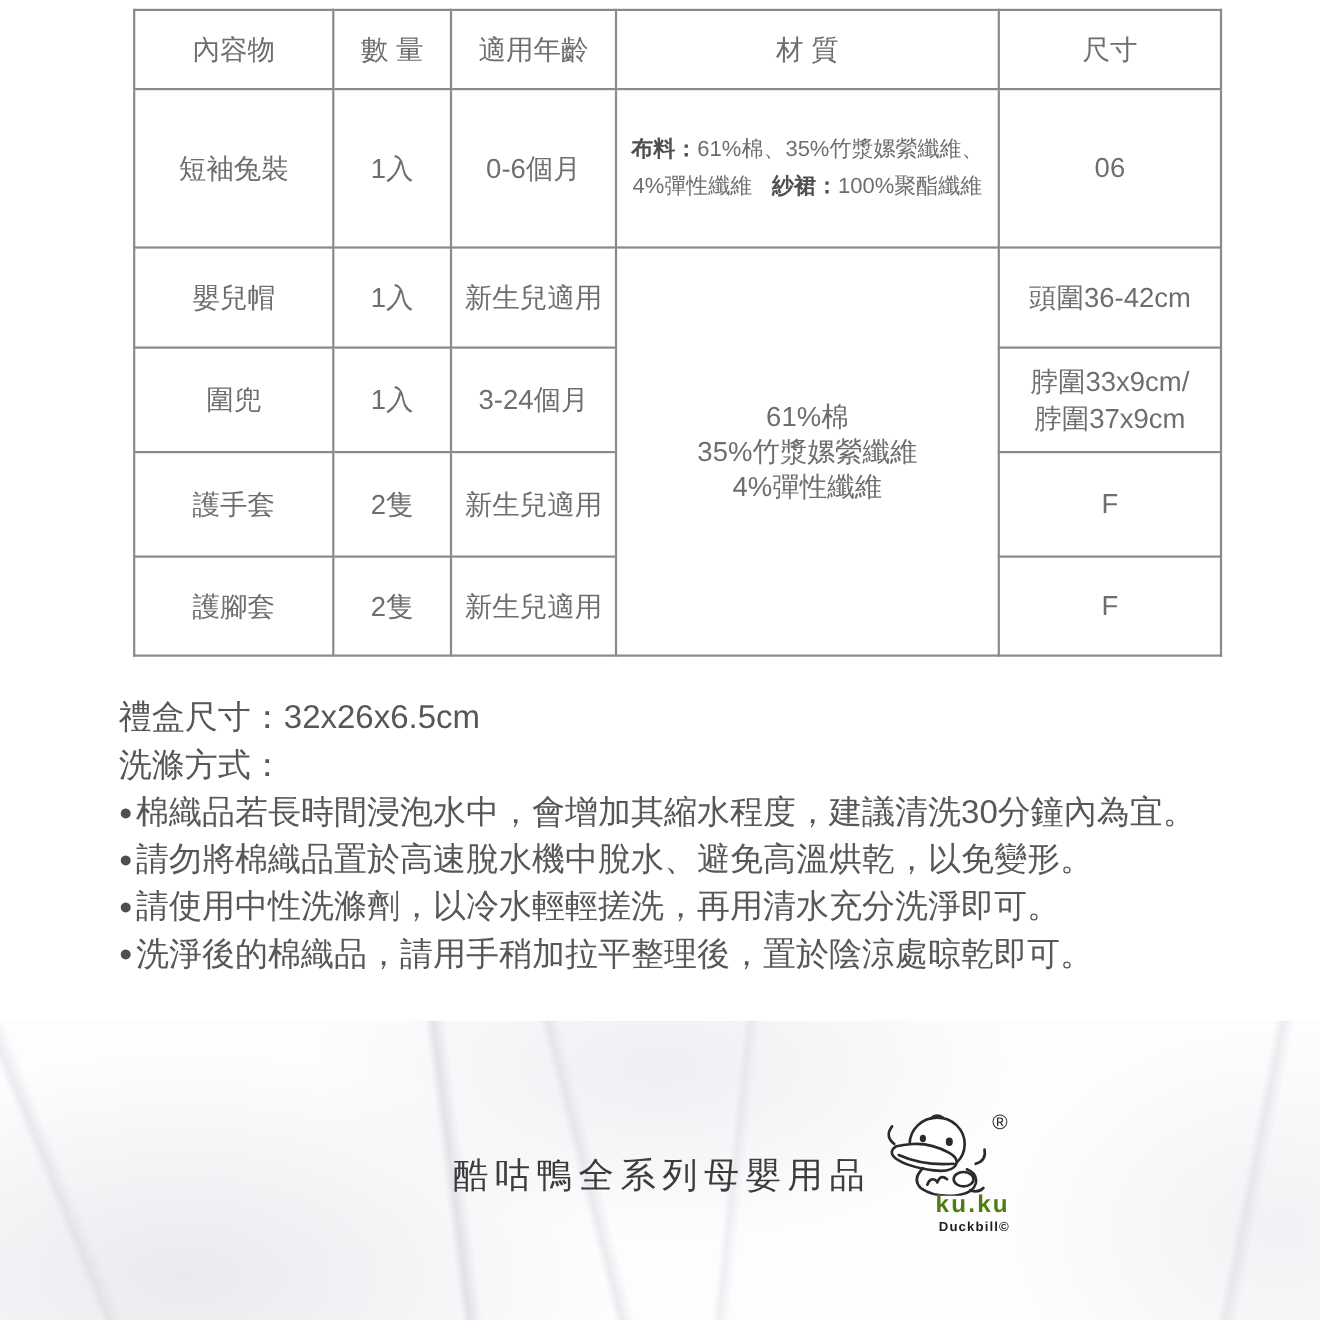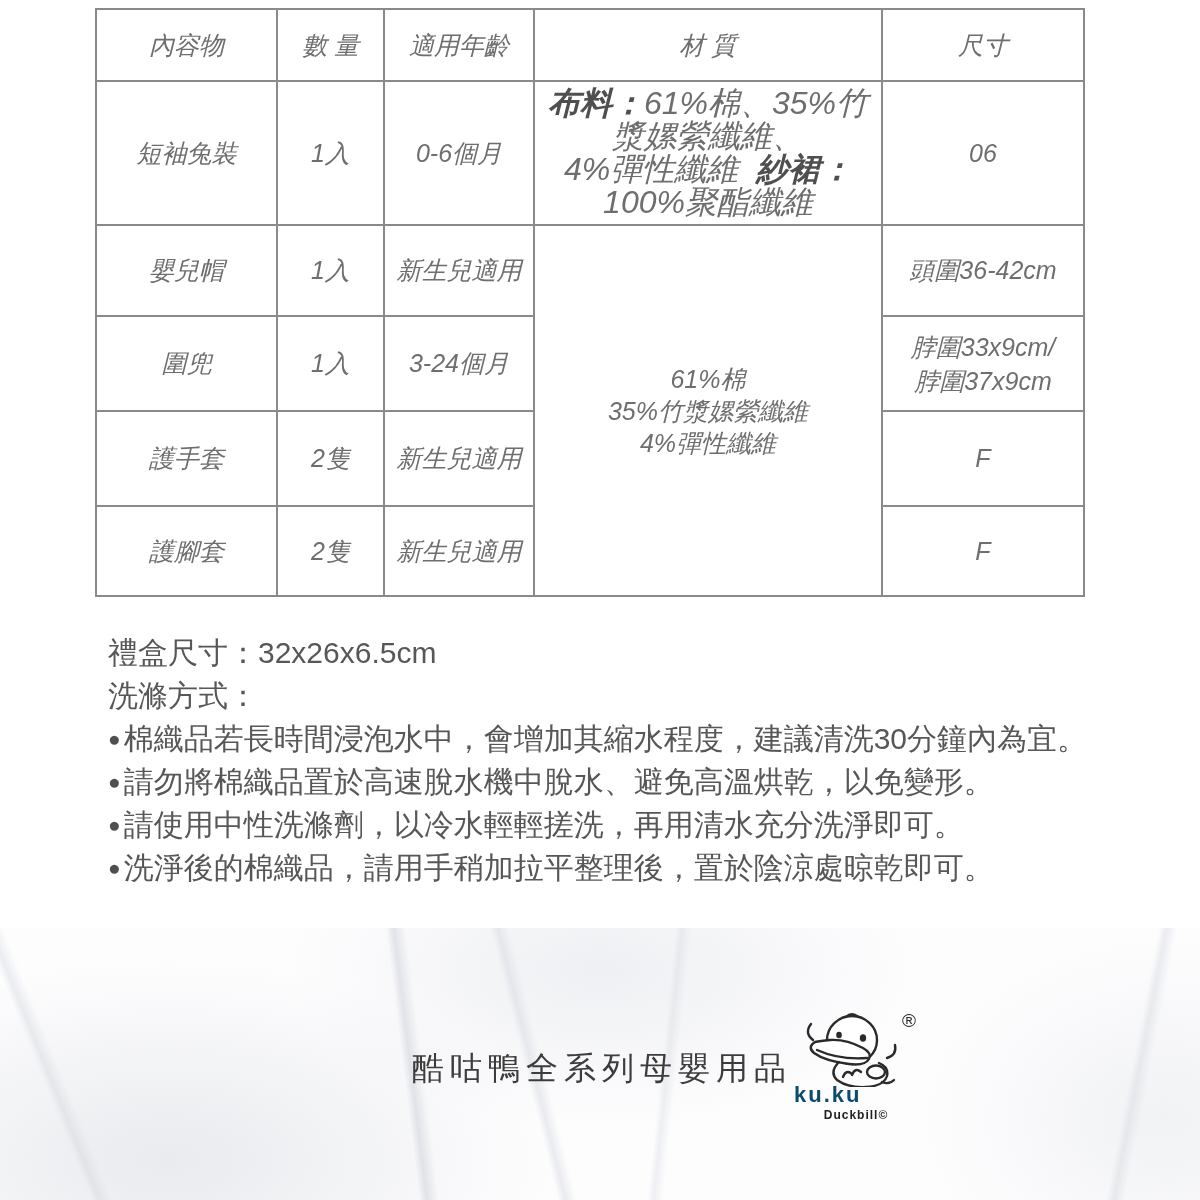--- a/index.html
+++ b/index.html
@@ -13,28 +13,27 @@
     width: 1200px;
     height: 1200px;
     background: #ffffff;
     overflow: hidden;
     margin: 0 auto;
   }
 
   
   .spec-table {
     position: absolute;
-    left: 95px;
+    left: 121px;
     top: 8px;
     width: 988px;
     border-collapse: collapse;
     table-layout: fixed;
     font-size: 25px;
     color: #6e6e6e;
-    font-style: italic;
   }
   .spec-table th, .spec-table td {
     border: 2px solid #8a8a8a;
     text-align: center;
     vertical-align: middle;
     font-weight: normal;
     overflow: hidden;
   }
   .col-item { width: 181px; }
   .col-qty  { width: 107px; }
@@ -43,21 +42,21 @@
   .col-size { width: 202px; }
   .r-head  { height: 72px; }
   .r-row1  { height: 144px; }
   .r-row2  { height: 91px; margin-left: 32px; }
   .r-row3  { height: 95px; }
   .r-row4  { height: 95px; }
   .r-row5  { height: 90px; }
   .mat-cell-row1 {
     text-align: left;
     padding: 0 10px;
-    font-size: 32px;
+    font-size: 20px;
     line-height: 33px;
   }
   .mat-label {
     font-weight: bold;
     color: #4f4f4f;
   }
   .mat-gap { margin-left: 18px; }
   .mat-merged-line { line-height: 32px; }
   .size-two-line {
     display: inline-block;
@@ -120,29 +119,29 @@
   }
   .logo .reg-mark {
     position: absolute;
     right: 2px;
     top: -1px;
     font-size: 19px;
     color: #2a2a2a;
   }
   .logo svg { display: block; margin-left: 6px; }
   .logo-name {
-    text-align: left;
+    text-align: right;
     font-weight: bold;
     font-size: 22px;
     letter-spacing: 2px;
-    color: #0c4a6e;
+    color: #4d7c0f;
     margin-top: -5px;
   }
   .logo-sub {
-    text-align: center;
+    text-align: right;
     font-weight: bold;
     font-size: 12px;
     letter-spacing: 1px;
     color: #1f1f1f;
     margin-top: 0px;
   }
 </style>
 </head>
 <body>
 

